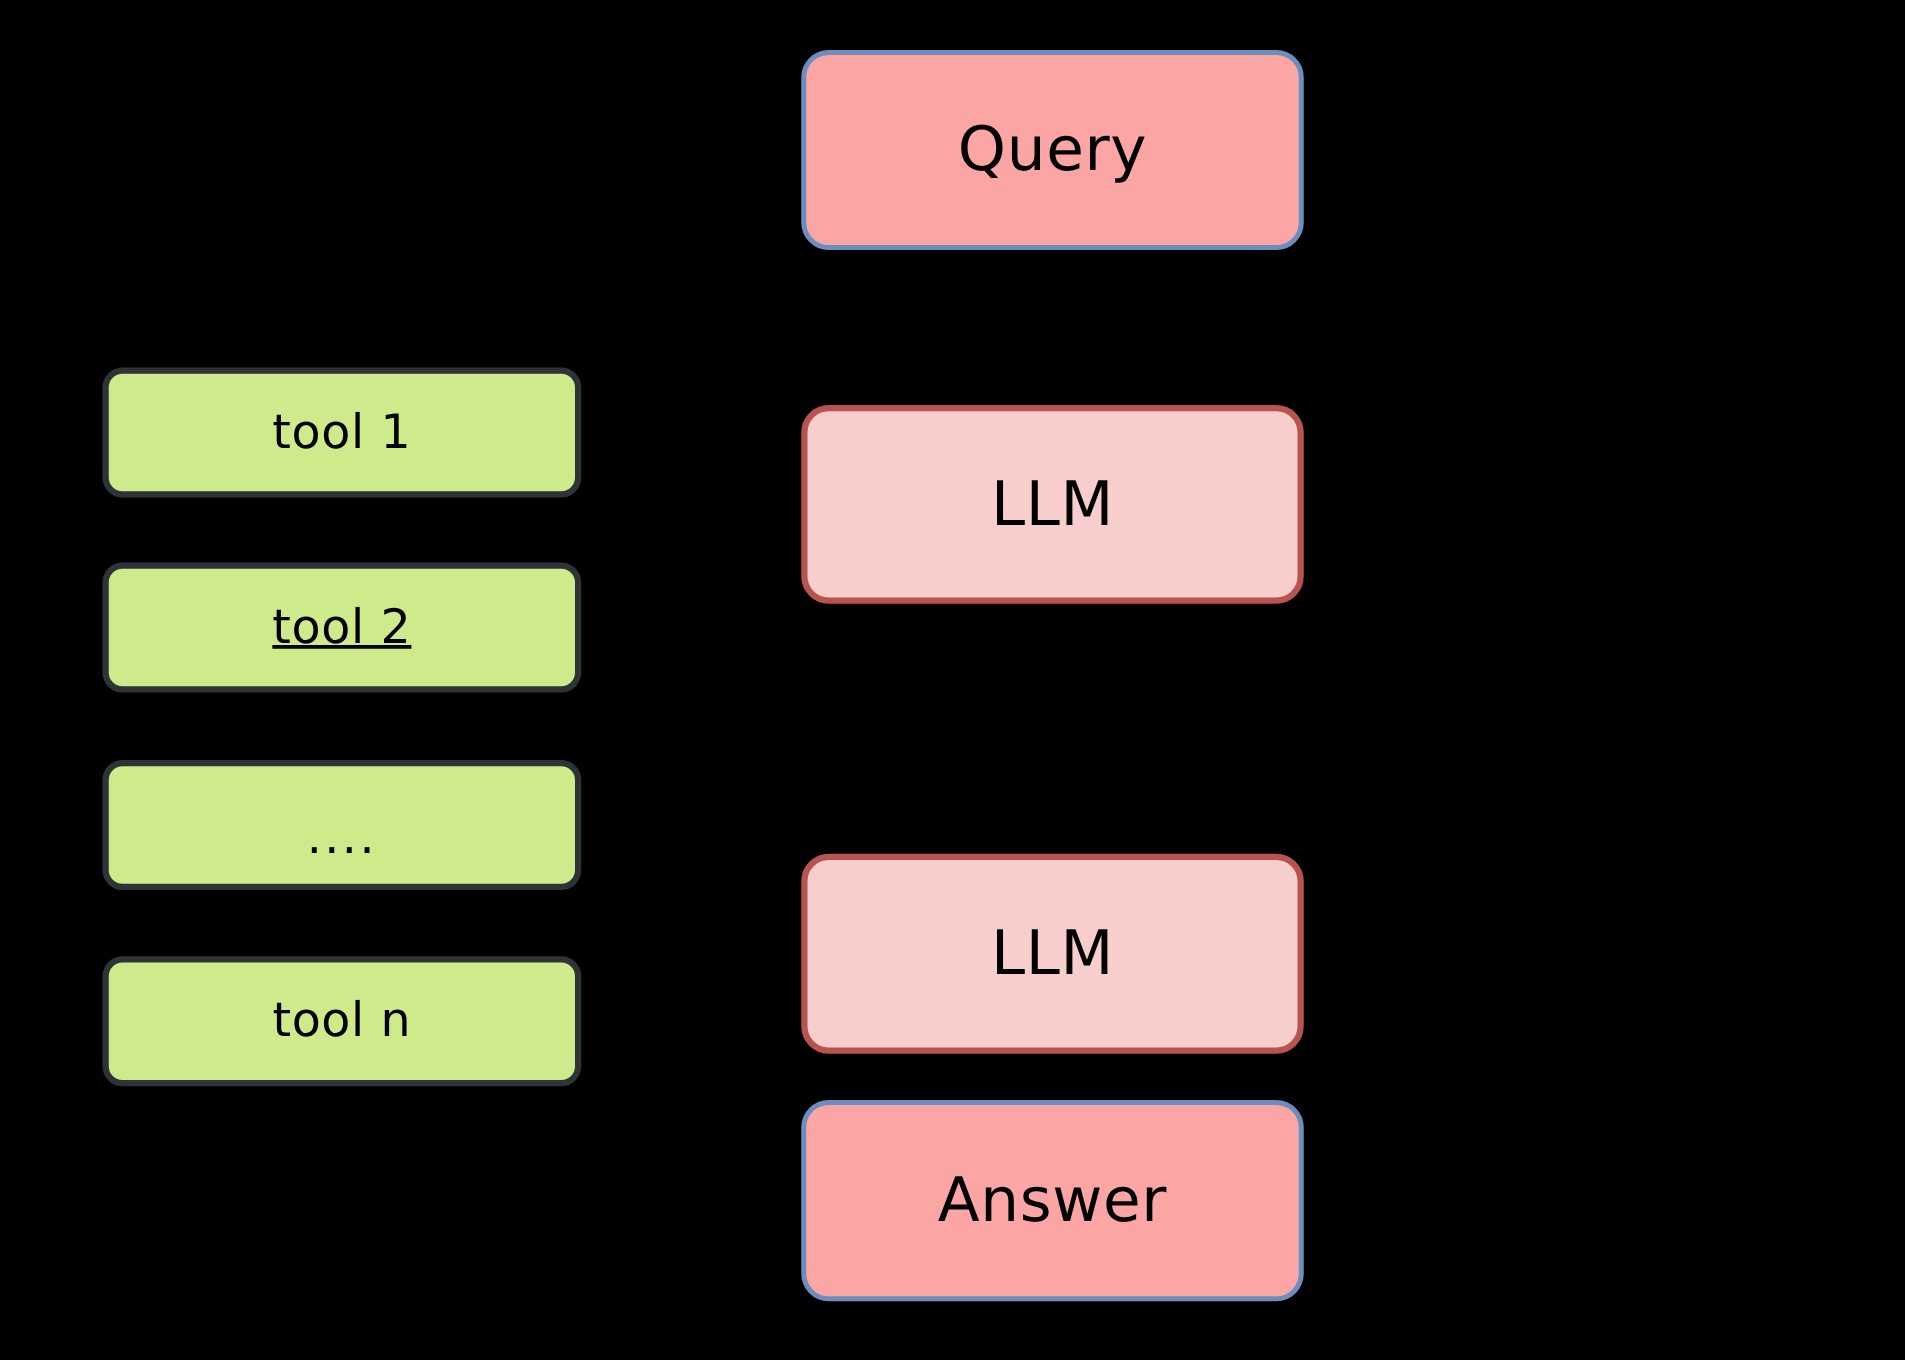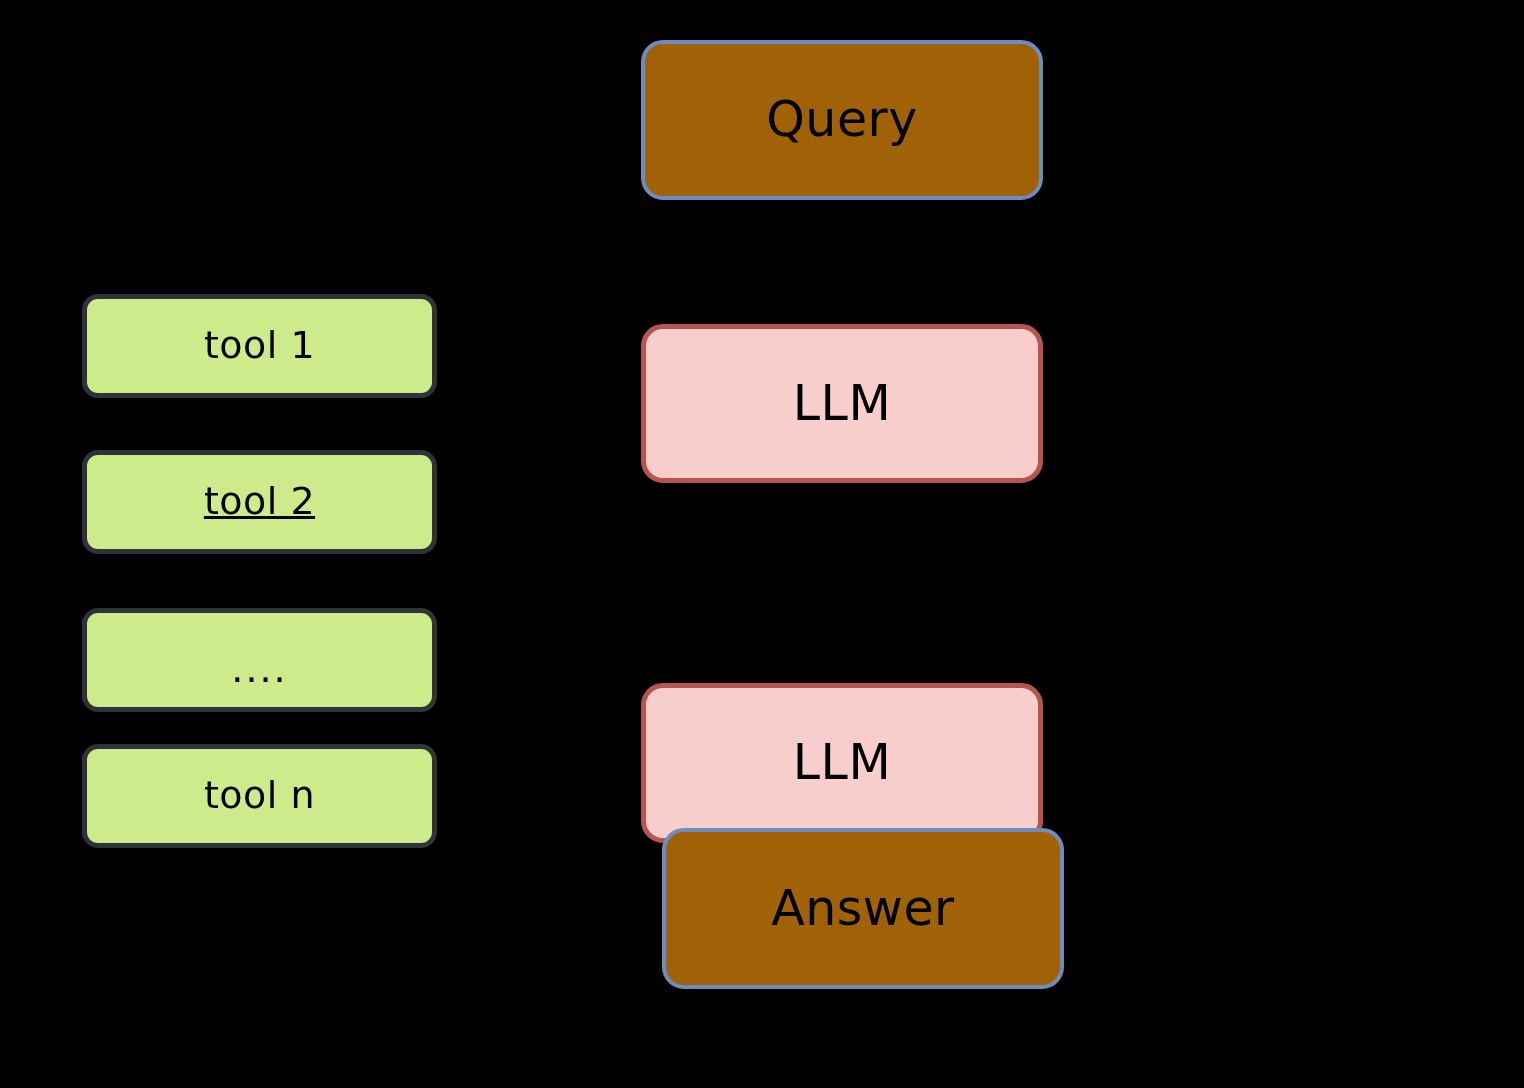--- a/index.html
+++ b/index.html
@@ -28,56 +28,56 @@
     border-style: solid;
     border-radius: 18px;
     color: #000000;
     line-height: 1.1;
     letter-spacing: 0.5px;
     user-select: none;
   }
   
   .node--tool {
     left: 82px;
-    width: 355px;
+    width: 383px;
     height: 104px;
     background: #cdeb8b;
     border-color: #2e3338;
     border-width: 5px;
     border-radius: 16px;
     font-size: 38px;
   }
   .tool-1 { top: 294px; }
   .tool-2 { top: 450px; text-decoration: underline; }
   .tool-dots { top: 608px; }
-  .tool-n { top: 744px; }
+  .tool-n { top: 765px; }
 
   .node--tool .dots {
     display: block;
     transform: translateY(10px);
     font-size: 38px;
     letter-spacing: 2px;
   }
 
   
   .node--main {
     left: 641px;
     width: 402px;
   }
 
   
   .node--io {
-    background: #a16207;
+    background: #fca5a5;
     border-color: #6c8ebf;
     border-width: 4px;
     border-radius: 22px;
     font-size: 49px;
   }
   .query  { top: 40px;  height: 160px; }
-  .answer { top: 828px; height: 161px; margin-left: 21px; }
+  .answer { top: 880px; height: 161px; }
 
   
   .node--llm {
     background: #f8cecc;
     border-color: #b85450;
     border-width: 5px;
     border-radius: 22px;
     font-size: 49px;
     margin-top: 43px;
   }

